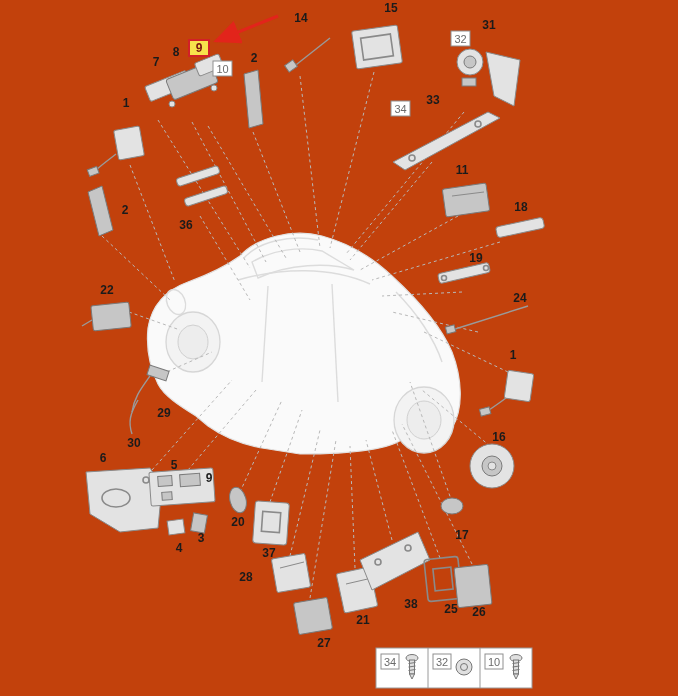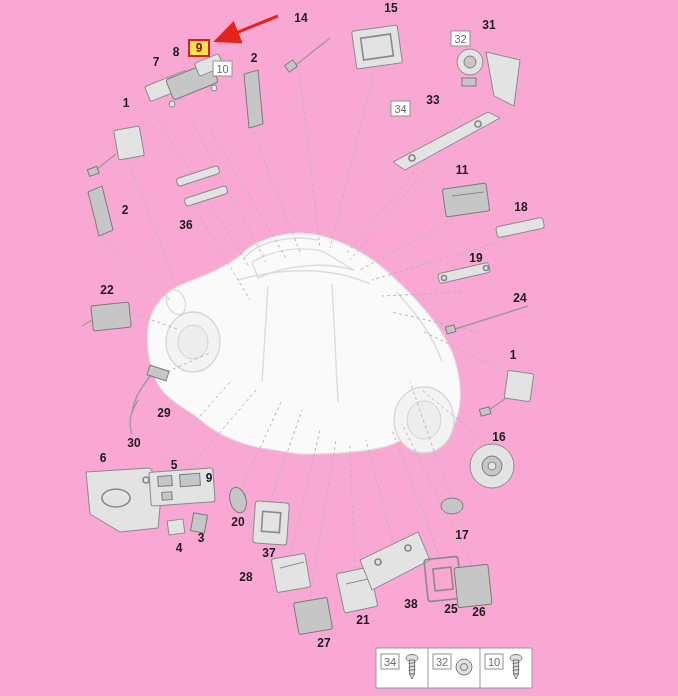--- a/index.html
+++ b/index.html
@@ -1,16 +1,16 @@
 <!DOCTYPE html>
 <html><head>
 <meta charset="utf-8">
 <style>
   html,body{margin:0;padding:0;background:#ffffff;}
-  .stage{position:relative;width:678px;height:696px;background:#f9a8d4;overflow:hidden;
+  .stage{position:relative;width:678px;height:696px;background:#c2410c;overflow:hidden;
          font-family:"Liberation Sans",sans-serif;}
   svg text{user-select:none;}
   .part-label{font:700 12px "Liberation Sans",sans-serif;fill:#1b1b1b;text-anchor:middle;cursor:pointer;}
   .boxed-label{font:400 11px "Liberation Sans",sans-serif;fill:#6b6b6b;text-anchor:middle;cursor:pointer;}
   .label-box{fill:#ffffff;stroke:#8f8f8f;stroke-width:1;}
   .hl-text{font:700 12px "Liberation Sans",sans-serif;fill:#7a130d;text-anchor:middle;cursor:pointer;}
   .hl-box{stroke:#d22027;stroke-width:2;}
   .leader{stroke:#b8b8b8;stroke-width:1;stroke-dasharray:3 3;fill:none;}
   .car{fill:none;stroke:#dcdcdc;stroke-width:1.4;}
   .car-soft{fill:#fafafa;stroke:#e2e2e2;stroke-width:1.2;}

